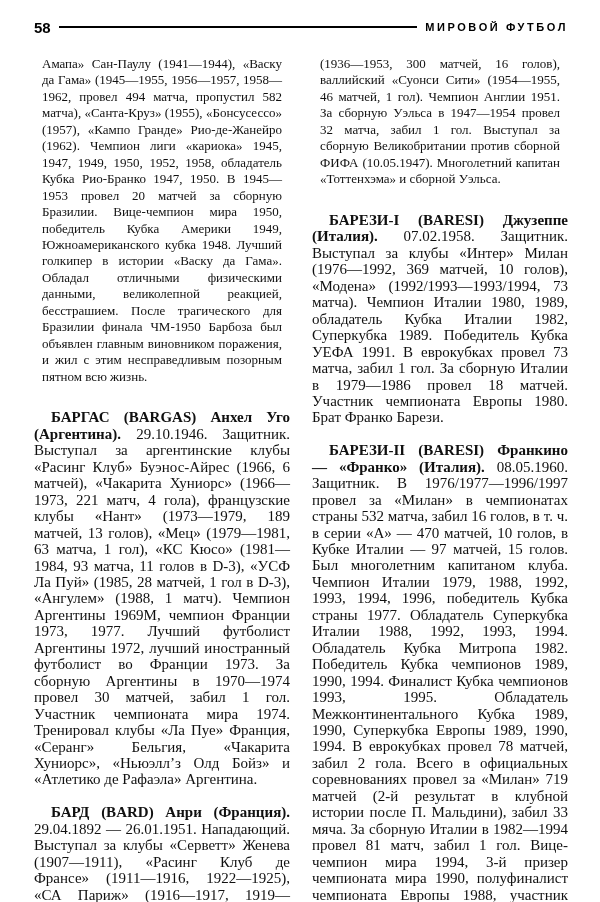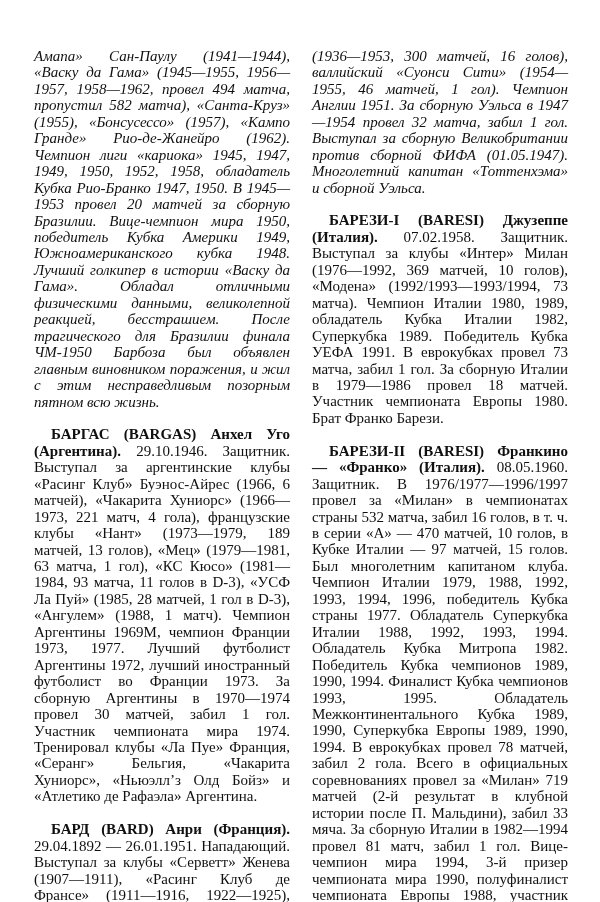--- a/index.html
+++ b/index.html
@@ -68,62 +68,66 @@
     height: 846px;
     display: flex;
     gap: 22px;
   }
   .col {
     width: 256px;
     flex: 0 0 256px;
   }
 
   p.para {
-    margin: 0;
-    font-size: 15px;
+    margin: 8px;
+    font-size: 13px;
     line-height: 16.45px;
     text-align: justify;
     text-justify: inter-word;
     hyphens: manual;
     -webkit-hyphens: manual;
     word-spacing: 0px;
-    font-style: italic;
   }
   p.entry {
     margin: 0;
     padding-top: 16.4px;
     font-size: 15px;
     line-height: 16.45px;
     text-align: justify;
     text-indent: 17px;
   }
   p.entry .hw {
     font-weight: bold;
   }
 </style>
 </head>
 <body>
 
 <div class="page">
 
+  <div class="runhead">
+    <span class="folio">58</span>
+    <span class="rule"></span>
+    <span class="runtitle">МИРОВОЙ ФУТБОЛ</span>
+  </div>
 
   <div class="columns">
 
     <div class="col">
       <p class="para">Амапа» Сан-Паулу (1941—1944), «Васку да Гама» (1945—1955, 1956—1957, 1958—1962, провел 494 матча, пропустил 582 матча), «Санта-Круз» (1955), «Бонсусессо» (1957), «Кампо Гранде» Рио-де-Жанейро (1962). Чемпион лиги «кариока» 1945, 1947, 1949, 1950, 1952, 1958, обладатель Кубка Рио-Бранко 1947, 1950. В 1945—1953 провел 20 матчей за сборную Бразилии. Вице-чемпион мира 1950, победитель Кубка Америки 1949, Южноамериканского кубка 1948. Лучший голкипер в истории «Васку да Гама». Обладал отличными физическими данными, великолепной реакцией, бесстрашием. После трагического для Бразилии финала ЧМ-1950 Барбоза был объявлен главным виновником поражения, и жил с этим несправедливым позорным пятном всю жизнь.</p>
 
       <p class="entry"><span class="hw">БАРГАС (BARGAS) Анхел Уго (Аргентина).</span><span> 29.10.1946. Защитник. Выступал за аргентинские клубы «Расинг Клуб» Буэнос-Айрес (1966, 6 матчей), «Чакарита Хуниорс» (1966—1973, 221 матч, 4 гола), французские клубы «Нант» (1973—1979, 189 матчей, 13 голов), «Мец» (1979—1981, 63 матча, 1 гол), «КС Кюсо» (1981—1984, 93 матча, 11 голов в D-3), «УСФ Ла Пуй» (1985, 28 матчей, 1 гол в D-3), «Ангулем» (1988, 1 матч). Чемпион Аргентины 1969М, чемпион Франции 1973, 1977. Лучший футболист Аргентины 1972, лучший иностранный футболист во Франции 1973. За сборную Аргентины в 1970—1974 провел 30 матчей, забил 1 гол. Участник чемпионата мира 1974. Тренировал клубы «Ла Пуе» Франция, «Серанг» Бельгия, «Чакарита Хуниорс», «Ньюэлл’з Олд Бойз» и «Атлетико де Рафаэла» Аргентина.</span></p>
 
       <p class="entry"><span class="hw">БАРД (BARD) Анри (Франция).</span><span> 29.04.1892 — 26.01.1951. Нападающий. Выступал за клубы «Серветт» Женева (1907—1911), «Расинг Клуб де Франсе» (1911—1916, 1922—1925), «СА Париж» (1916—1917, 1919—1922), «ФК Лион» (1918). Обладатель Кубка Франции 1920. За сборную Франции в 1913—1923 провел 18 матчей, забил 6 голов. Участник Олимпийских игр 1920. Один из сильнейших форвардов Франции начала XX в.</span></p>
 
       <p class="entry"><span class="hw">БАРДЖЕСС (BURGESS) Уилльям Артур Рональд — «Ронни» (Уэльс).</span><span> 09.04.1917 — 14.02.2005. Защитник. Выступал за клубы «Cwm Villa» (1935), «Тоттенхэм Хотспур»</span></p>
     </div>
 
     <div class="col">
-      <p class="para">(1936—1953, 300 матчей, 16 голов), валлийский «Суонси Сити» (1954—1955, 46 матчей, 1 гол). Чемпион Англии 1951. За сборную Уэльса в 1947—1954 провел 32 матча, забил 1 гол. Выступал за сборную Великобритании против сборной ФИФА (01.05.1947). Многолетний капитан «Тоттенхэма» и сборной Уэльса.</p>
+      <p class="para">(1936—1953, 300 матчей, 16 голов), валлийский «Суонси Сити» (1954—1955, 46 матчей, 1 гол). Чемпион Англии 1951. За сборную Уэльса в 1947—1954 провел 32 матча, забил 1 гол. Выступал за сборную Великобритании против сборной ФИФА (10.05.1947). Многолетний капитан «Тоттенхэма» и сборной Уэльса.</p>
 
       <p class="entry"><span class="hw">БАРЕЗИ-I (BARESI) Джузеппе (Италия).</span><span> 07.02.1958. Защитник. Выступал за клубы «Интер» Милан (1976—1992, 369 матчей, 10 голов), «Модена» (1992/1993—1993/1994, 73 матча). Чемпион Италии 1980, 1989, обладатель Кубка Италии 1982, Суперкубка 1989. Победитель Кубка УЕФА 1991. В еврокубках провел 73 матча, забил 1 гол. За сборную Италии в 1979—1986 провел 18 матчей. Участник чемпионата Европы 1980. Брат Франко Барези.</span></p>
 
       <p class="entry"><span class="hw">БАРЕЗИ-II (BARESI) Франкино — «Франко» (Италия).</span><span> 08.05.1960. Защитник. В 1976/1977—1996/1997 провел за «Милан» в чемпионатах страны 532 матча, забил 16 голов, в т. ч. в серии «А» — 470 матчей, 10 голов, в Кубке Италии — 97 матчей, 15 голов. Был многолетним капитаном клуба. Чемпион Италии 1979, 1988, 1992, 1993, 1994, 1996, победитель Кубка страны 1977. Обладатель Суперкубка Италии 1988, 1992, 1993, 1994. Обладатель Кубка Митропа 1982. Победитель Кубка чемпионов 1989, 1990, 1994. Финалист Кубка чемпионов 1993, 1995. Обладатель Межконтинентального Кубка 1989, 1990, Суперкубка Европы 1989, 1990, 1994. В еврокубках провел 78 матчей, забил 2 гола. Всего в официальных соревнованиях провел за «Милан» 719 матчей (2-й результат в клубной истории после П. Мальдини), забил 33 мяча. За сборную Италии в 1982—1994 провел 81 матч, забил 1 гол. Вице-чемпион мира 1994, 3-й призер чемпионата мира 1990, полуфиналист чемпионата Европы 1988, участник Олимпийских игр 1984. Оплот обороны «Милана» и национальной сборной, самый знаменитый либеро в истории клуба. Обладал железным характером, качествами прирожденного лидера. Признан лучшим игроком «Милана» XX века. Член почетного списка Пеле «ФИФА-100». Награжден орденом «За заслуги перед Итальянской Республикой» степени «Офицер» (1991).</span></p>
     </div>
 
   </div>
 </div>
 
 </body></html>

